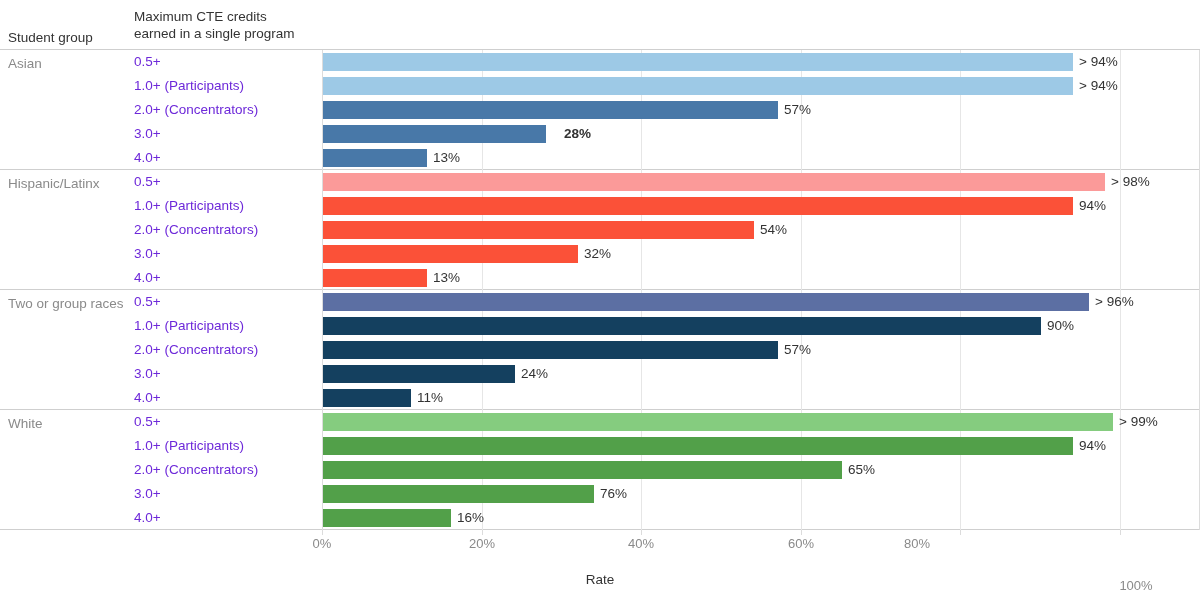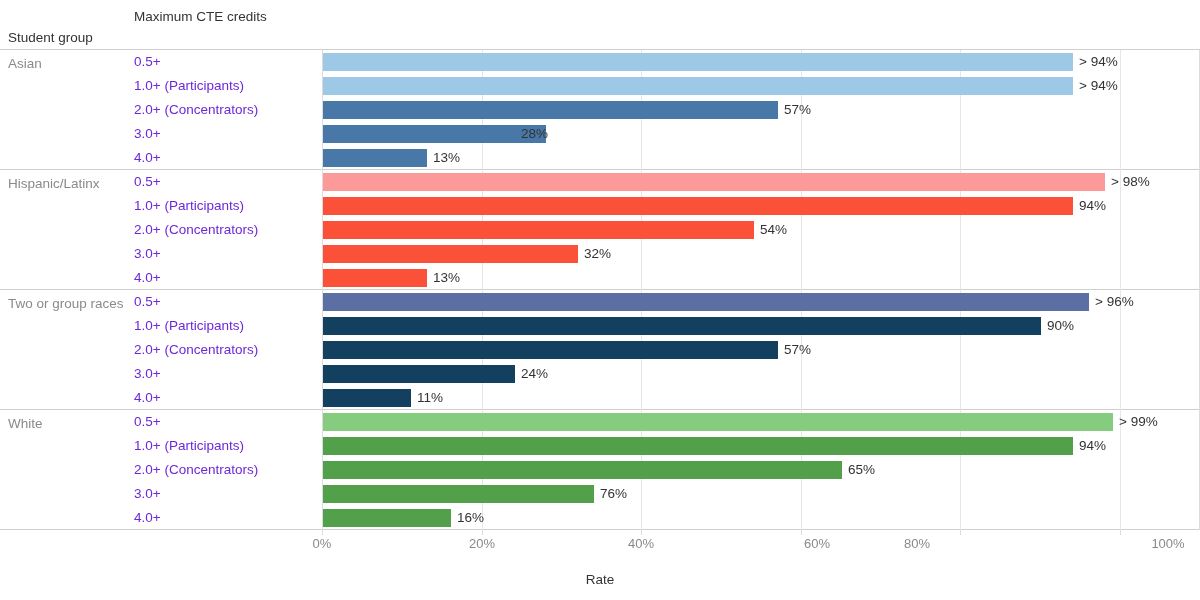--- a/index.html
+++ b/index.html
@@ -125,20 +125,21 @@
 </style>
 </head>
 <body>
 
 <div id="viz">
 
   <div class="header">
     <div class="hdr-cell hdr-group">Student group</div>
     <div class="hdr-cell hdr-credits">
       <span class="l1">Maximum CTE credits</span>
+      <span class="l2">earned in a single program</span>
     </div>
   </div>
 
   <div id="groups-root">
       <div class="group" style="top: 50px;">
         <div class="group-label">Asian</div>
         <div class="plot-left-rule"></div>
         <div class="gridline" style="left: 482px;"></div>
         <div class="gridline" style="left: 641px;"></div>
         <div class="gridline" style="left: 801px;"></div>
@@ -156,21 +157,21 @@
           <div class="bar-value" style="left: 1079px;">&gt; 94%</div>
         </div>
         <div class="row" style="top: 48px;">
           <div class="row-label">2.0+ (Concentrators)</div>
           <div class="bar" style="width: 455px; background: rgb(72, 120, 168);"></div>
           <div class="bar-value" style="left: 784px;">57%</div>
         </div>
         <div class="row" style="top: 72px;">
           <div class="row-label">3.0+</div>
           <div class="bar" style="width: 223px; background: rgb(72, 120, 168);"></div>
-          <div class="bar-value" style="left: 521px;">28%</div>
+          <div class="bar-value" style="left: 564px; font-weight: bold;">28%</div>
         </div>
         <div class="row" style="top: 96px;">
           <div class="row-label">4.0+</div>
           <div class="bar" style="width: 104px; background: rgb(72, 120, 168);"></div>
           <div class="bar-value" style="left: 433px;">13%</div>
         </div>
       </div>
       <div class="group" style="top: 170px;">
         <div class="group-label">Hispanic/Latinx</div>
         <div class="plot-left-rule"></div>
@@ -280,24 +281,24 @@
 
   <div class="axis-area">
     <div id="ticks-root">
         <div class="tick-mark" style="left: 322px;"></div>
         <div class="tick-label" style="left: 322px;">0%</div>
         <div class="tick-mark" style="left: 482px;"></div>
         <div class="tick-label" style="left: 482px;">20%</div>
         <div class="tick-mark" style="left: 641px;"></div>
         <div class="tick-label" style="left: 641px; text-align: right;">40%</div>
         <div class="tick-mark" style="left: 801px;"></div>
-        <div class="tick-label" style="left: 801px; margin-left: 16px;">60%</div>
+        <div class="tick-label" style="left: 801px;">60%</div>
         <div class="tick-mark" style="left: 960px;"></div>
         <div class="tick-label" style="left: 917px;">80%</div>
         <div class="tick-mark" style="left: 1120px;"></div>
-        <div class="tick-label" style="left: 1168px;">100%</div>
+        <div class="tick-label" style="left: 1136px; margin-top: 42px;">100%</div>
       </div>
     <div class="axis-title">
       <span>Rate</span>
     </div>
   </div>
 
 </div>
 
 </body></html>

